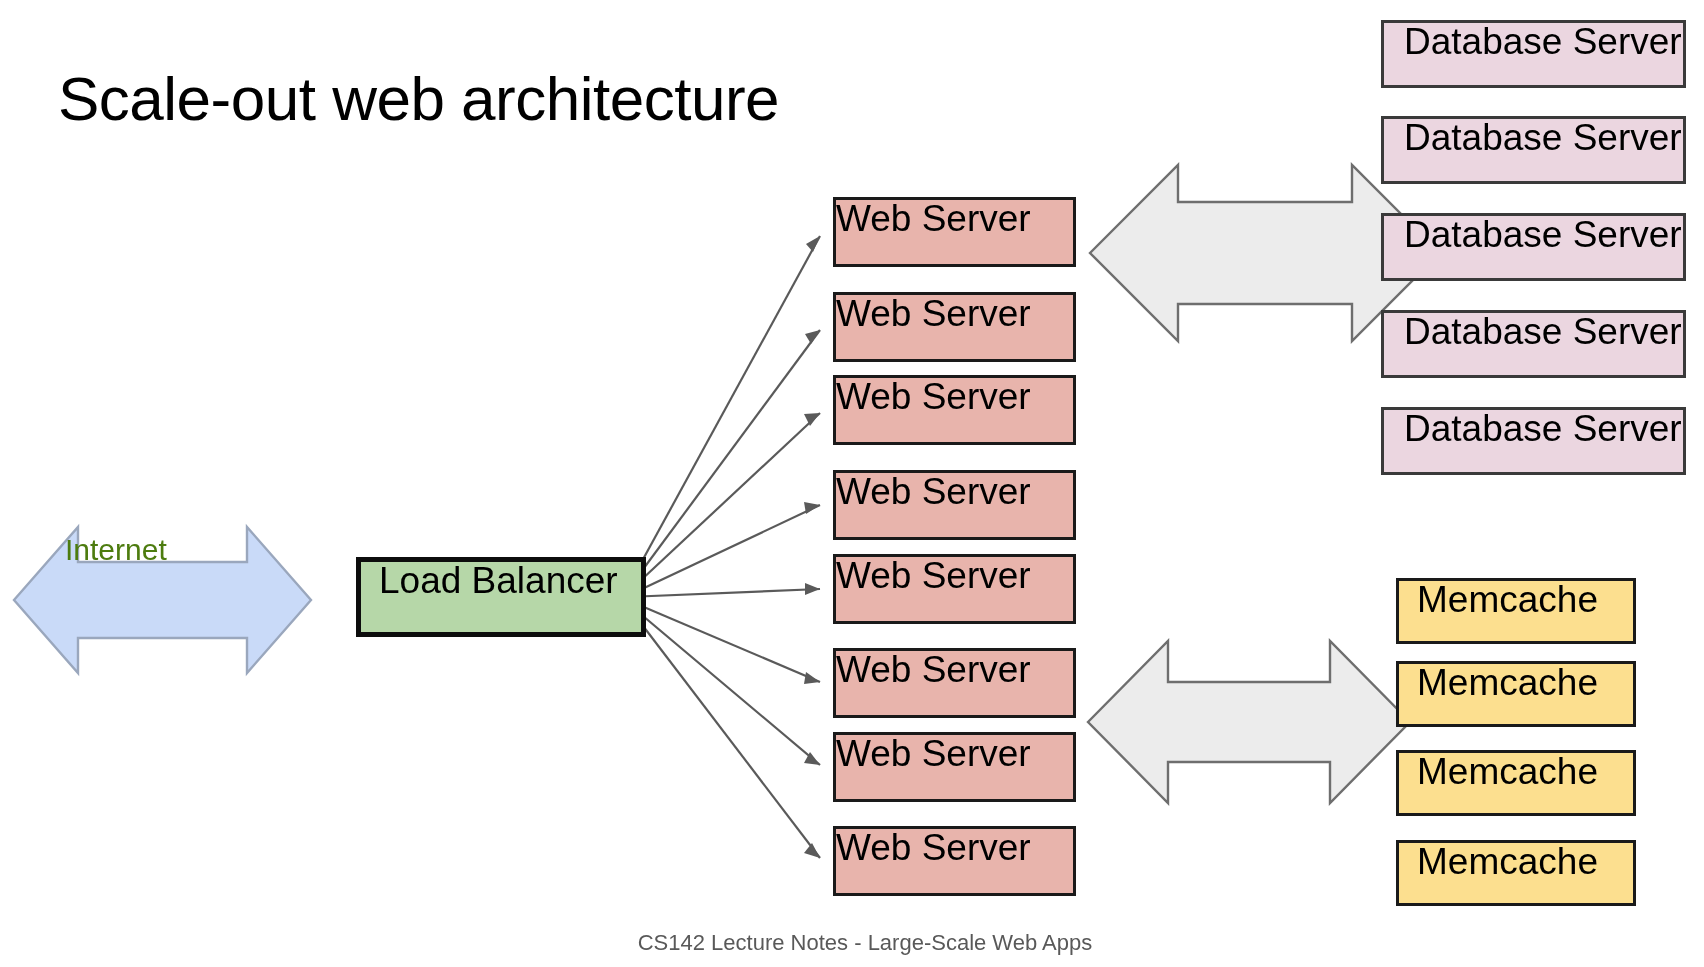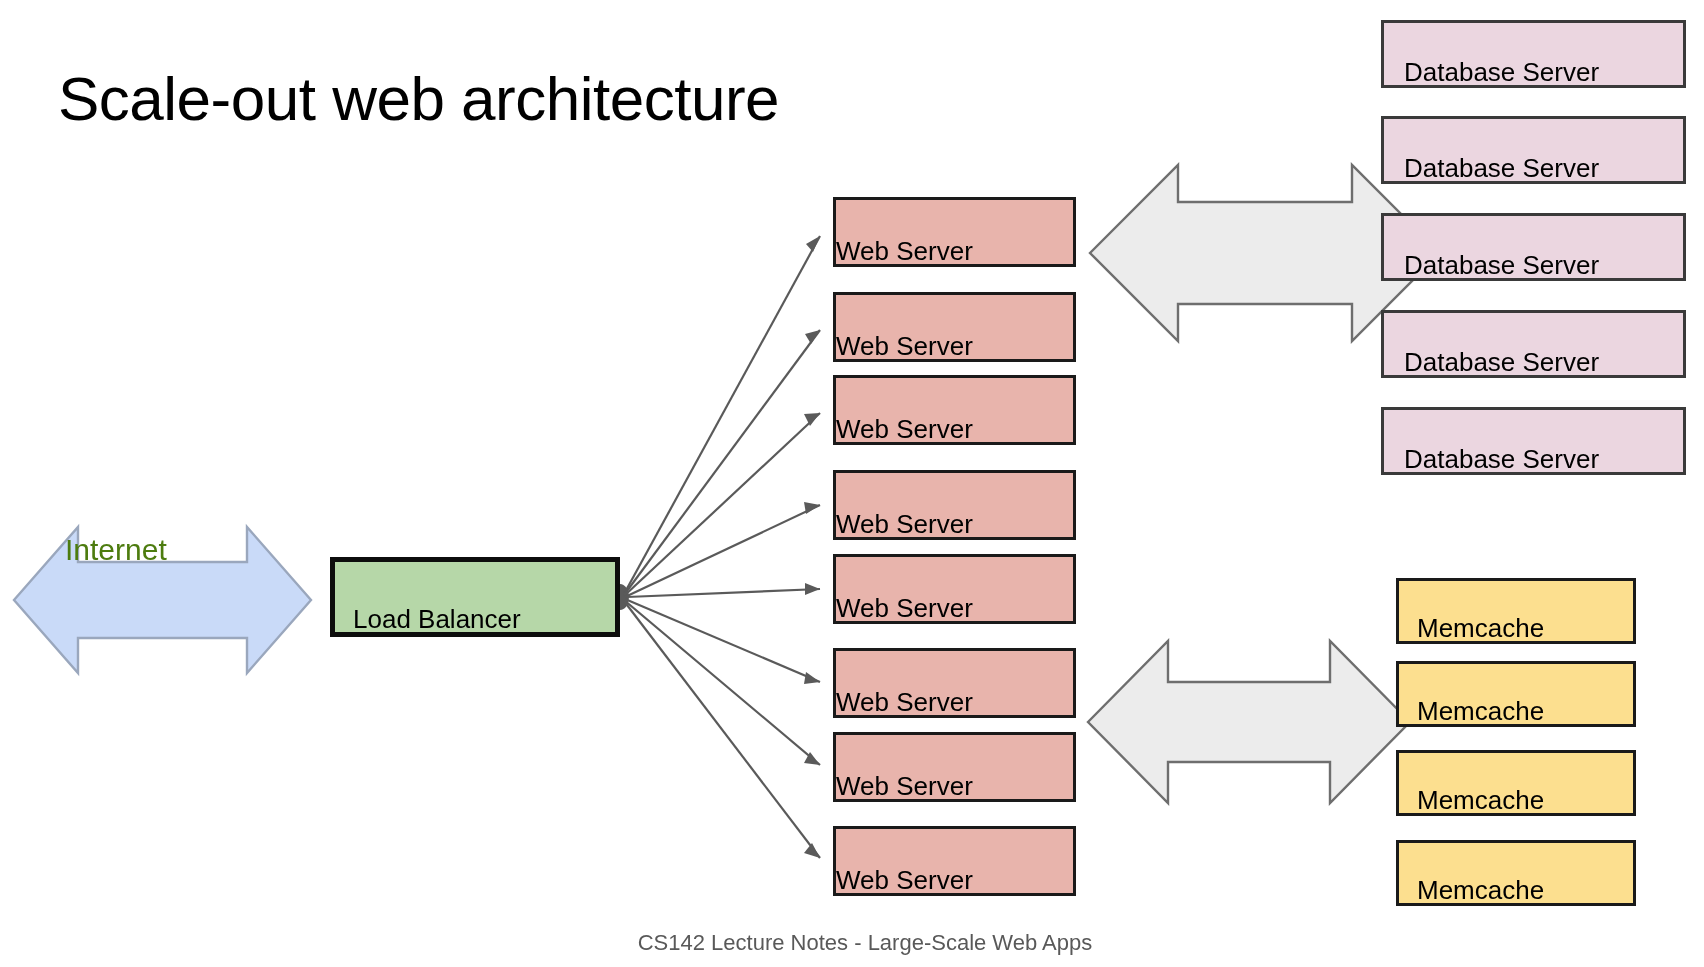--- a/index.html
+++ b/index.html
@@ -42,23 +42,23 @@
     text-align: center;
     font-size: 22px;
     color: #595959;
   }
 
   
   .node {
     position: absolute;
     box-sizing: border-box;
     display: flex;
-    align-items: flex-end;
+    align-items: flex-start;
     color: #000000;
-    font-size: 26px;
+    font-size: 37px;
     line-height: 1;
     white-space: nowrap;
   }
   .node > .node-label {
     display: block;
     width: 100%;
   }
 
   .web-node {
     background: #E8B4AC;
@@ -71,20 +71,21 @@
   }
   .mc-node {
     background: #FCDF8F;
     border: 3px solid #1a1a1a;
     padding-left: 18px;
   }
   .lb-node {
     background: #B6D7A8;
     border: 5px solid #0d0d0d;
     padding-left: 18px;
+    margin-left: 26px;
   }
 
   
   .svg-layer {
     position: absolute;
     left: 0;
     top: 0;
     width: 1704px;
     height: 967px;
     pointer-events: none;

